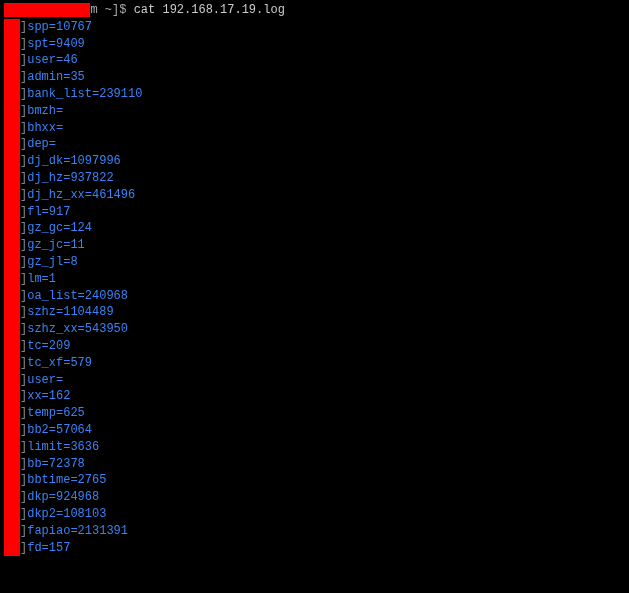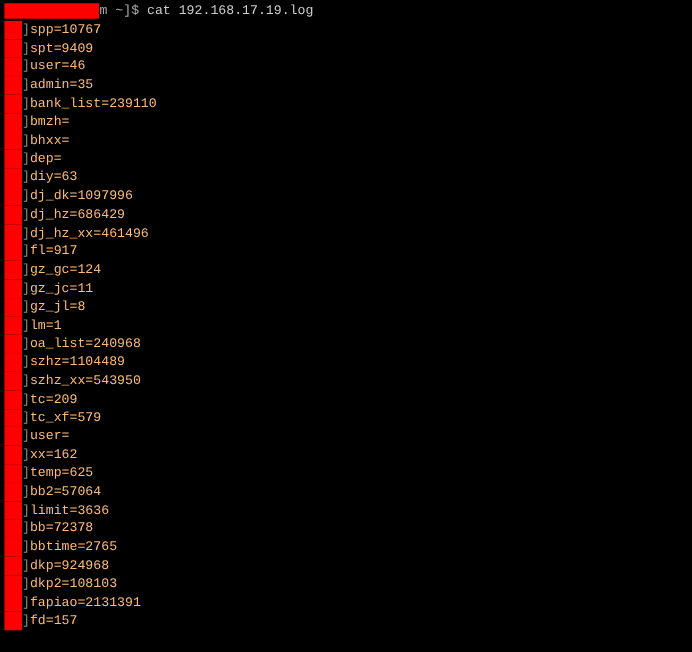--- a/index.html
+++ b/index.html
@@ -40,40 +40,39 @@
     .marker {
       background: #ff0000;
       color: #ff0000;
       display: inline-block;
       width: 16px;
     }
     .bracket {
       color: #888;
     }
     .kv {
-      color: #fdba74;
+      color: #3b82f6;
     }
   </style>
 </head>
 <body>
 
 <div class="terminal">
   <div class="prompt-line"><span class="prompt-red">            </span><span class="prompt-text">m ~]$</span> <span class="cmd">cat 192.168.17.19.log</span></div>
   <div id="output">
       <div class="output-line"><span class="marker">  </span><span class="bracket">]</span><span class="kv">spp=10767</span></div>
       <div class="output-line"><span class="marker">  </span><span class="bracket">]</span><span class="kv">spt=9409</span></div>
       <div class="output-line"><span class="marker">  </span><span class="bracket">]</span><span class="kv">user=46</span></div>
       <div class="output-line"><span class="marker">  </span><span class="bracket">]</span><span class="kv">admin=35</span></div>
       <div class="output-line"><span class="marker">  </span><span class="bracket">]</span><span class="kv">bank_list=239110</span></div>
       <div class="output-line"><span class="marker">  </span><span class="bracket">]</span><span class="kv">bmzh=</span></div>
       <div class="output-line"><span class="marker">  </span><span class="bracket">]</span><span class="kv">bhxx=</span></div>
       <div class="output-line"><span class="marker">  </span><span class="bracket">]</span><span class="kv">dep=</span></div>
-      <div class="output-line"><span class="marker">  </span><span class="bracket">]</span><span class="kv">diy=63</span></div>
       <div class="output-line"><span class="marker">  </span><span class="bracket">]</span><span class="kv">dj_dk=1097996</span></div>
-      <div class="output-line"><span class="marker">  </span><span class="bracket">]</span><span class="kv">dj_hz=686429</span></div>
+      <div class="output-line"><span class="marker">  </span><span class="bracket">]</span><span class="kv">dj_hz=937822</span></div>
       <div class="output-line"><span class="marker">  </span><span class="bracket">]</span><span class="kv">dj_hz_xx=461496</span></div>
       <div class="output-line"><span class="marker">  </span><span class="bracket">]</span><span class="kv">fl=917</span></div>
       <div class="output-line"><span class="marker">  </span><span class="bracket">]</span><span class="kv">gz_gc=124</span></div>
       <div class="output-line"><span class="marker">  </span><span class="bracket">]</span><span class="kv">gz_jc=11</span></div>
       <div class="output-line"><span class="marker">  </span><span class="bracket">]</span><span class="kv">gz_jl=8</span></div>
       <div class="output-line"><span class="marker">  </span><span class="bracket">]</span><span class="kv">lm=1</span></div>
       <div class="output-line"><span class="marker">  </span><span class="bracket">]</span><span class="kv">oa_list=240968</span></div>
       <div class="output-line"><span class="marker">  </span><span class="bracket">]</span><span class="kv">szhz=1104489</span></div>
       <div class="output-line"><span class="marker">  </span><span class="bracket">]</span><span class="kv">szhz_xx=543950</span></div>
       <div class="output-line"><span class="marker">  </span><span class="bracket">]</span><span class="kv">tc=209</span></div>

